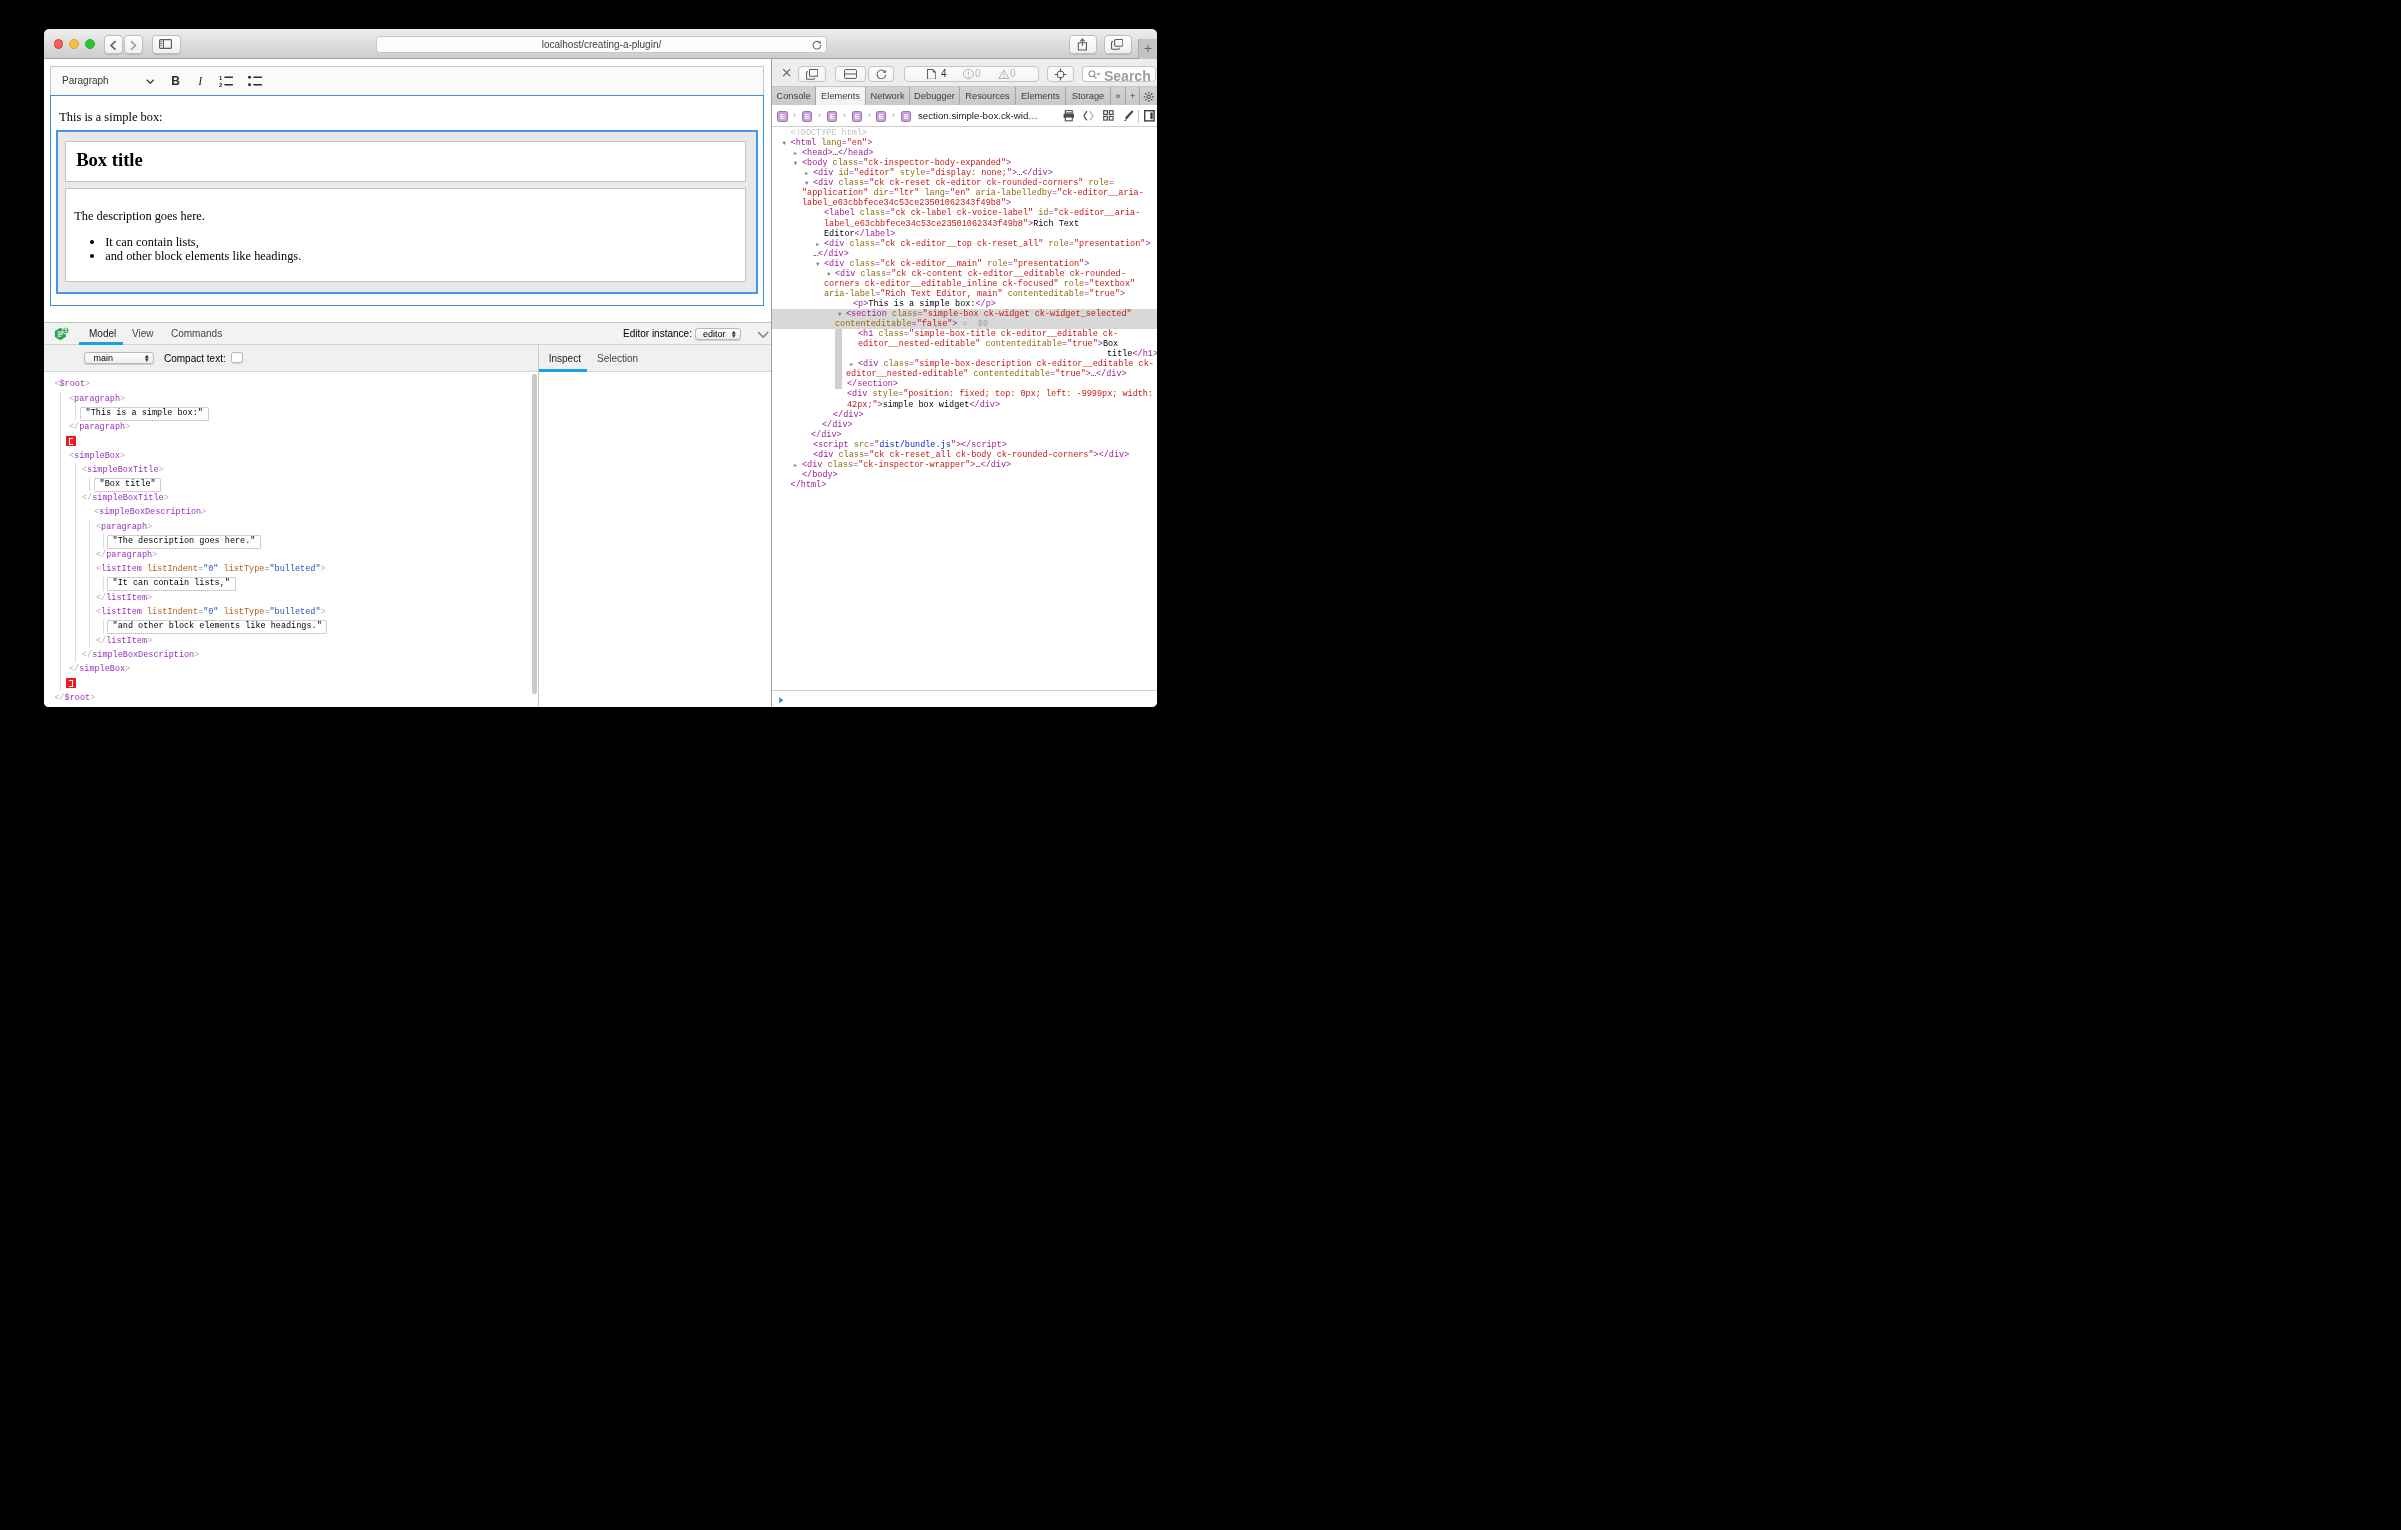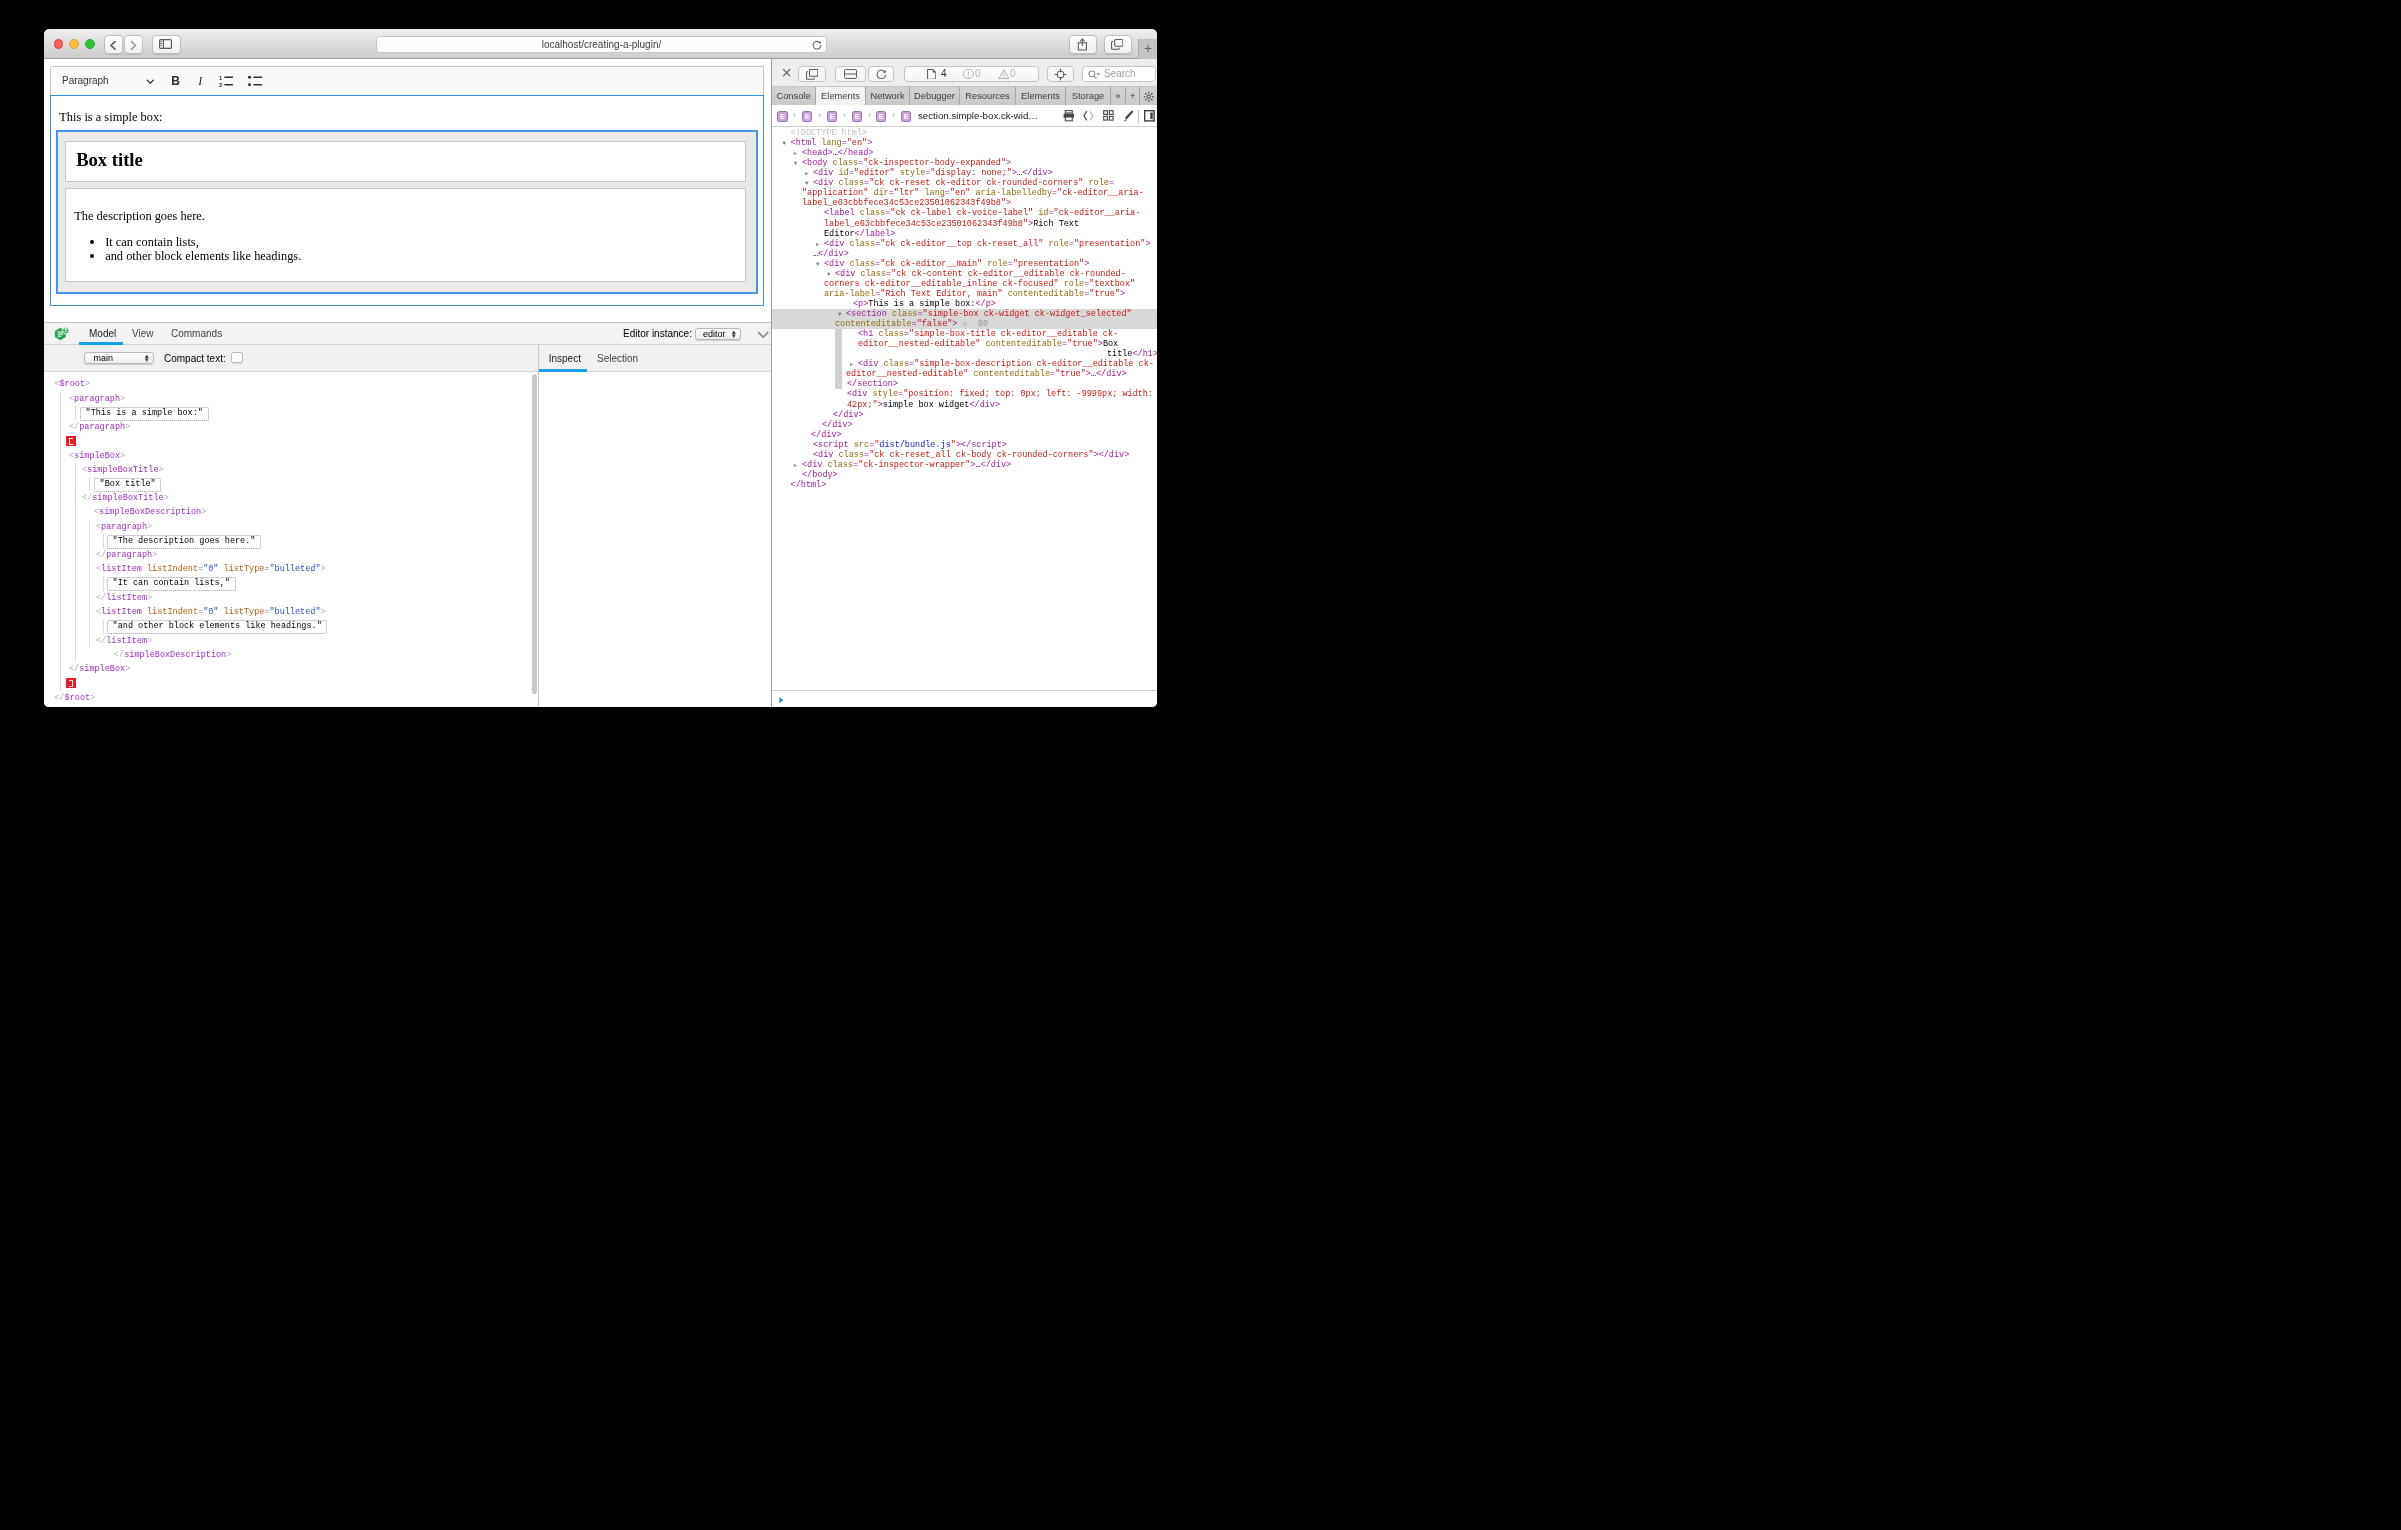--- a/index.html
+++ b/index.html
@@ -239,21 +239,21 @@
 <div class="trl" style="left:50px;top:135px;"><span class="tb">&lt;</span><span class="tn">simpleBoxDescription</span><span class="tb">&gt;</span></div>
 <div class="trl" style="left:52px;top:150px;"><span class="tb">&lt;</span><span class="tn">paragraph</span><span class="tb">&gt;</span></div>
 <div class="strbox" style="left:63px;top:163px;">"The description goes here."</div>
 <div class="trl" style="left:52px;top:178px;"><span class="tb">&lt;/</span><span class="tn">paragraph</span><span class="tb">&gt;</span></div>
 <div class="trl" style="left:52px;top:192px;"><span class="tb">&lt;</span><span class="tn">listItem</span><span class="an"> listIndent</span><span class="teq">=</span><span class="av">"0"</span><span class="an"> listType</span><span class="teq">=</span><span class="av">"bulleted"</span><span class="tb">&gt;</span></div>
 <div class="strbox" style="left:63px;top:205px;">"It can contain lists,"</div>
 <div class="trl" style="left:52px;top:221px;"><span class="tb">&lt;/</span><span class="tn">listItem</span><span class="tb">&gt;</span></div>
 <div class="trl" style="left:52px;top:235px;"><span class="tb">&lt;</span><span class="tn">listItem</span><span class="an"> listIndent</span><span class="teq">=</span><span class="av">"0"</span><span class="an"> listType</span><span class="teq">=</span><span class="av">"bulleted"</span><span class="tb">&gt;</span></div>
 <div class="strbox" style="left:63px;top:248px;">"and other block elements like headings."</div>
 <div class="trl" style="left:52px;top:264px;"><span class="tb">&lt;/</span><span class="tn">listItem</span><span class="tb">&gt;</span></div>
-<div class="trl" style="left:38px;top:278px;margin-left:32px;"><span class="tb">&lt;/</span><span class="tn">simpleBoxDescription</span><span class="tb">&gt;</span></div>
+<div class="trl" style="left:38px;top:278px;"><span class="tb">&lt;/</span><span class="tn">simpleBoxDescription</span><span class="tb">&gt;</span></div>
 <div class="trl" style="left:25px;top:292px;"><span class="tb">&lt;/</span><span class="tn">simpleBox</span><span class="tb">&gt;</span></div>
 <div class="redm" style="left:22.4px;top:306px;">
             <i class="rb2"></i>
           </div>
 <div class="trl" style="left:10.4px;top:321px;"><span class="tb">&lt;/</span><span class="tn">$root</span><span class="tb">&gt;</span></div>
 <div class="guide" style="left:16.4px;top:20px;height:299px;"></div>
 <div class="guide" style="left:31px;top:34px;height:14.2px;"></div>
 <div class="guide" style="left:31px;top:91px;height:199px;"></div>
 <div class="guide" style="left:45px;top:105px;height:14.2px;"></div>
 <div class="guide" style="left:45px;top:148px;height:128px;"></div>
@@ -312,21 +312,21 @@
             <line x1="0.8" y1="8.5" x2="5.4" y2="8.5"></line>
             <line x1="11.6" y1="8.5" x2="16.2" y2="8.5"></line>
           </g>
         </svg>
   <div style="position:absolute;left:310px;top:7px;width:74px;height:16.2px;border:0.8px solid #c6c6c6;border-radius:3.9px;background:#fff;"></div>
   <svg style="position:absolute;left:316px;top:10.8px;" width="12.4" height="9.3" viewBox="0 0 16 12">
           <circle cx="5" cy="5" r="3.8" stroke="#8e8e8e" stroke-width="1.4" fill="none"></circle>
           <line x1="7.8" y1="7.8" x2="11" y2="11" stroke="#8e8e8e" stroke-width="1.4"></line>
           <path d="M11.5 4 L13.4 6 L15.3 4" stroke="#8e8e8e" stroke-width="1.4" fill="none"></path>
         </svg>
-  <span style="position:absolute;left:332px;top:9px;font-size:10px;color:#9d9d9d;">Search</span>
+  <span style="position:absolute;left:332px;top:9px;font-size:14px;color:#9d9d9d;font-weight:bold;">Search</span>
  </div>
  <div id="dttabs">
 <div class="dtab" style="left:0px;width:44px;">Console</div>
 <div class="dtab dtabsel" style="left:44px;width:50px;">Elements</div>
 <div class="dtab" style="left:94px;width:44px;">Network</div>
 <div class="dtab" style="left:138px;width:50px;">Debugger</div>
 <div class="dtab" style="left:188px;width:56px;">Resources</div>
 <div class="dtab" style="left:244px;width:50px;">Elements</div>
 <div class="dtab" style="left:294px;width:45px;">Storage</div>
 <div class="dtab" style="left:339px;width:14.7px;">»</div>

